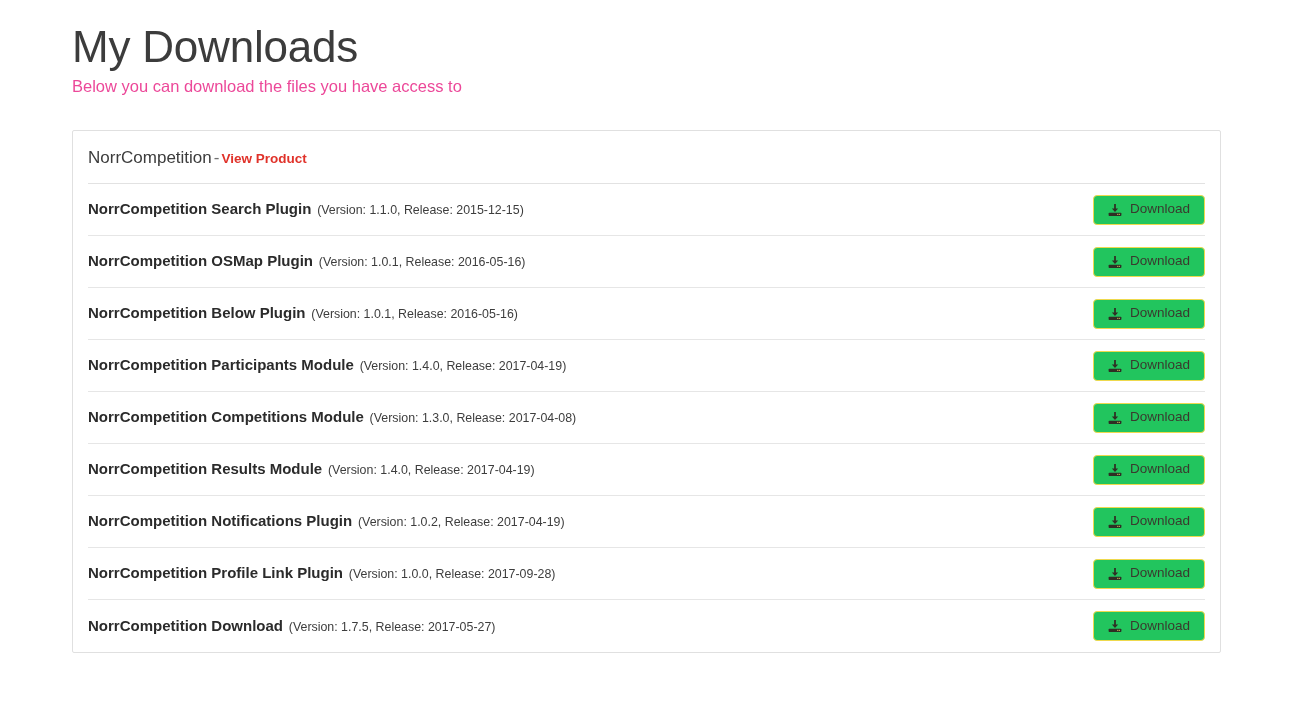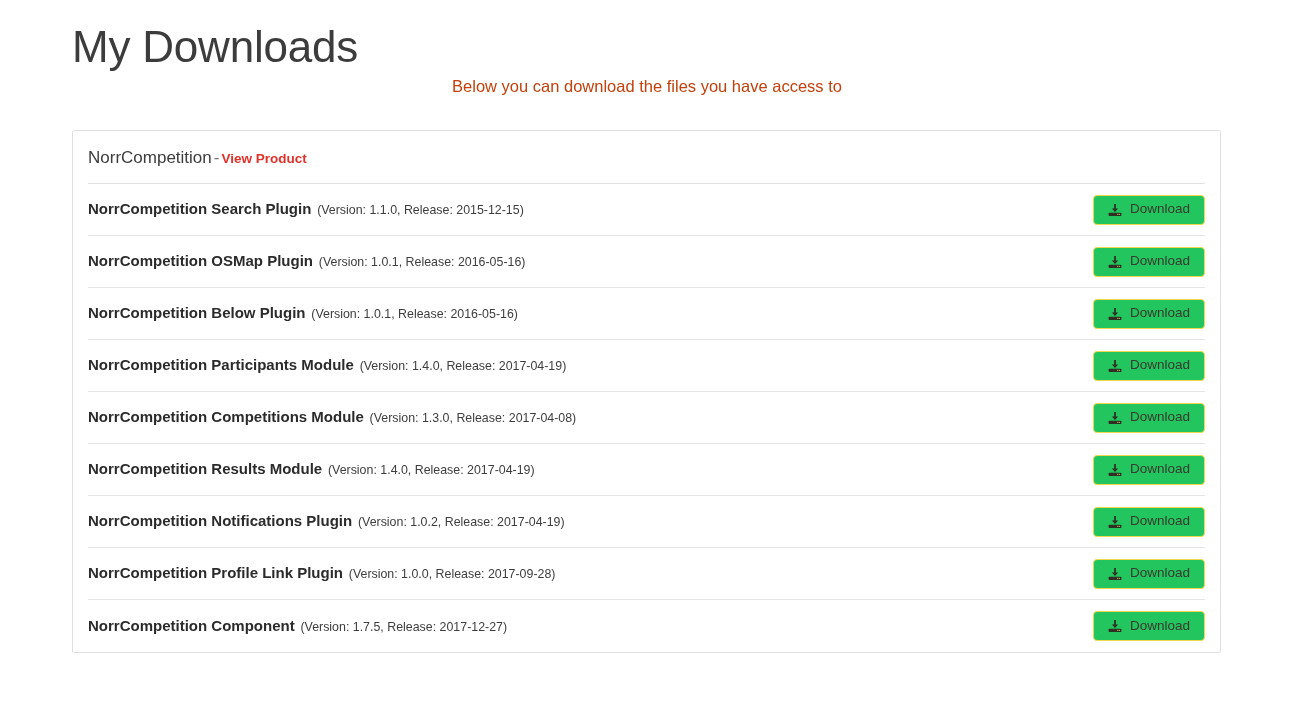--- a/index.html
+++ b/index.html
@@ -34,23 +34,22 @@
     line-height: 42px;
     font-weight: 400;
     color: #3c3c3c;
     margin: 0;
     letter-spacing: -0.2px;
   }
   .page-subtitle {
     font-size: 16.5px;
     line-height: 22px;
     font-weight: 400;
-    color: #c2410c;
+    color: #ec4899;
     margin: 7px 0 0 0;
-    text-align: center;
   }
 
   
   .panel {
     position: absolute;
     left: 72px;
     top: 130px;
     width: 1149px;
     background: #ffffff;
     border: 1px solid #e0e0e0;
@@ -310,22 +309,22 @@
           <rect x="10.6" y="12.4" width="1.1" height="1.1" fill="#f4df62"></rect>
           <rect x="12.4" y="12.4" width="1.1" height="1.1" fill="#f4df62"></rect>
         </svg>
       </span>
       <span class="btn-label">Download</span>
     </a>
   </div>
 
   <div class="file-row">
     <div class="file-info">
-      <span class="file-name">NorrCompetition Component</span>
-      <span class="file-meta">(Version: 1.7.5, Release: 2017-12-27)</span>
+      <span class="file-name">NorrCompetition Download</span>
+      <span class="file-meta">(Version: 1.7.5, Release: 2017-05-27)</span>
     </div>
     <a class="btn-download" href="#">
       <span class="dl-icon">
         <svg width="14" height="14" viewBox="0 0 16 16" xmlns="http://www.w3.org/2000/svg" aria-hidden="true">
           <path fill="#2f2f24" d="M7.0 1.2h2.0v5.0h2.6L8.0 10.2 4.4 6.2H7.0z"></path>
           <path fill="#2f2f24" d="M1.6 11.0h12.8c0.5 0 0.9 0.4 0.9 0.9v2.0c0 0.5-0.4 0.9-0.9 0.9H1.6c-0.5 0-0.9-0.4-0.9-0.9v-2.0c0-0.5 0.4-0.9 0.9-0.9z"></path>
           <rect x="10.6" y="12.4" width="1.1" height="1.1" fill="#f4df62"></rect>
           <rect x="12.4" y="12.4" width="1.1" height="1.1" fill="#f4df62"></rect>
         </svg>
       </span>

